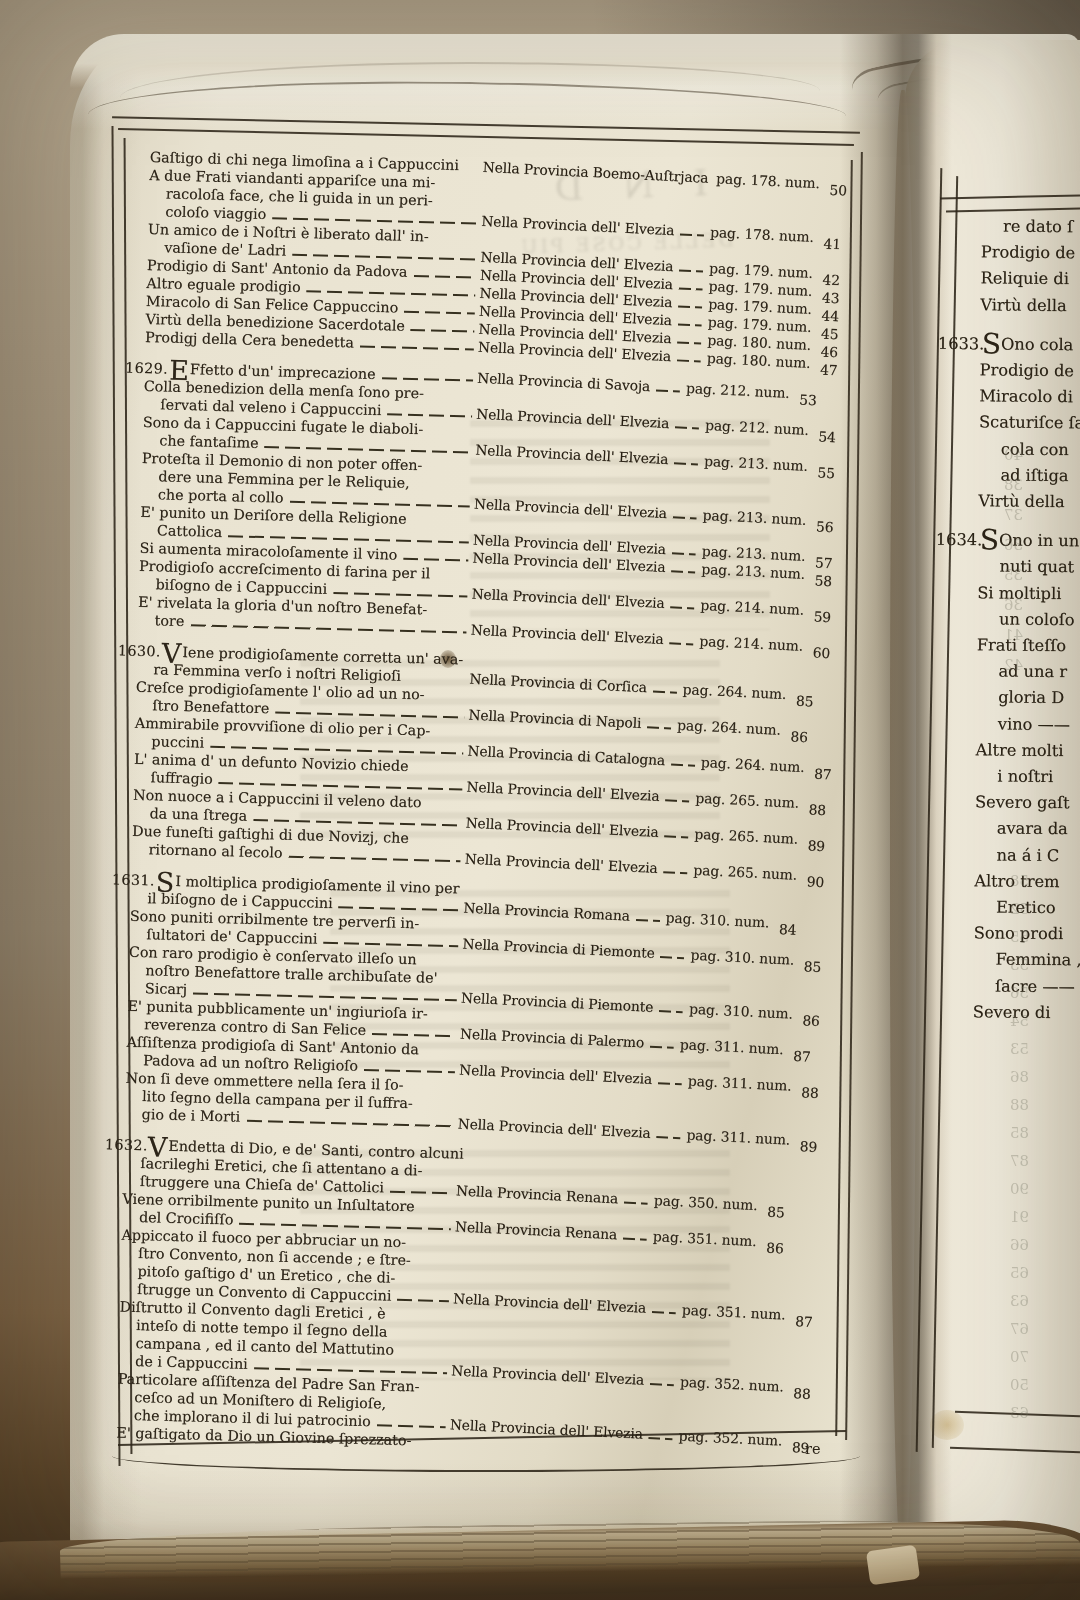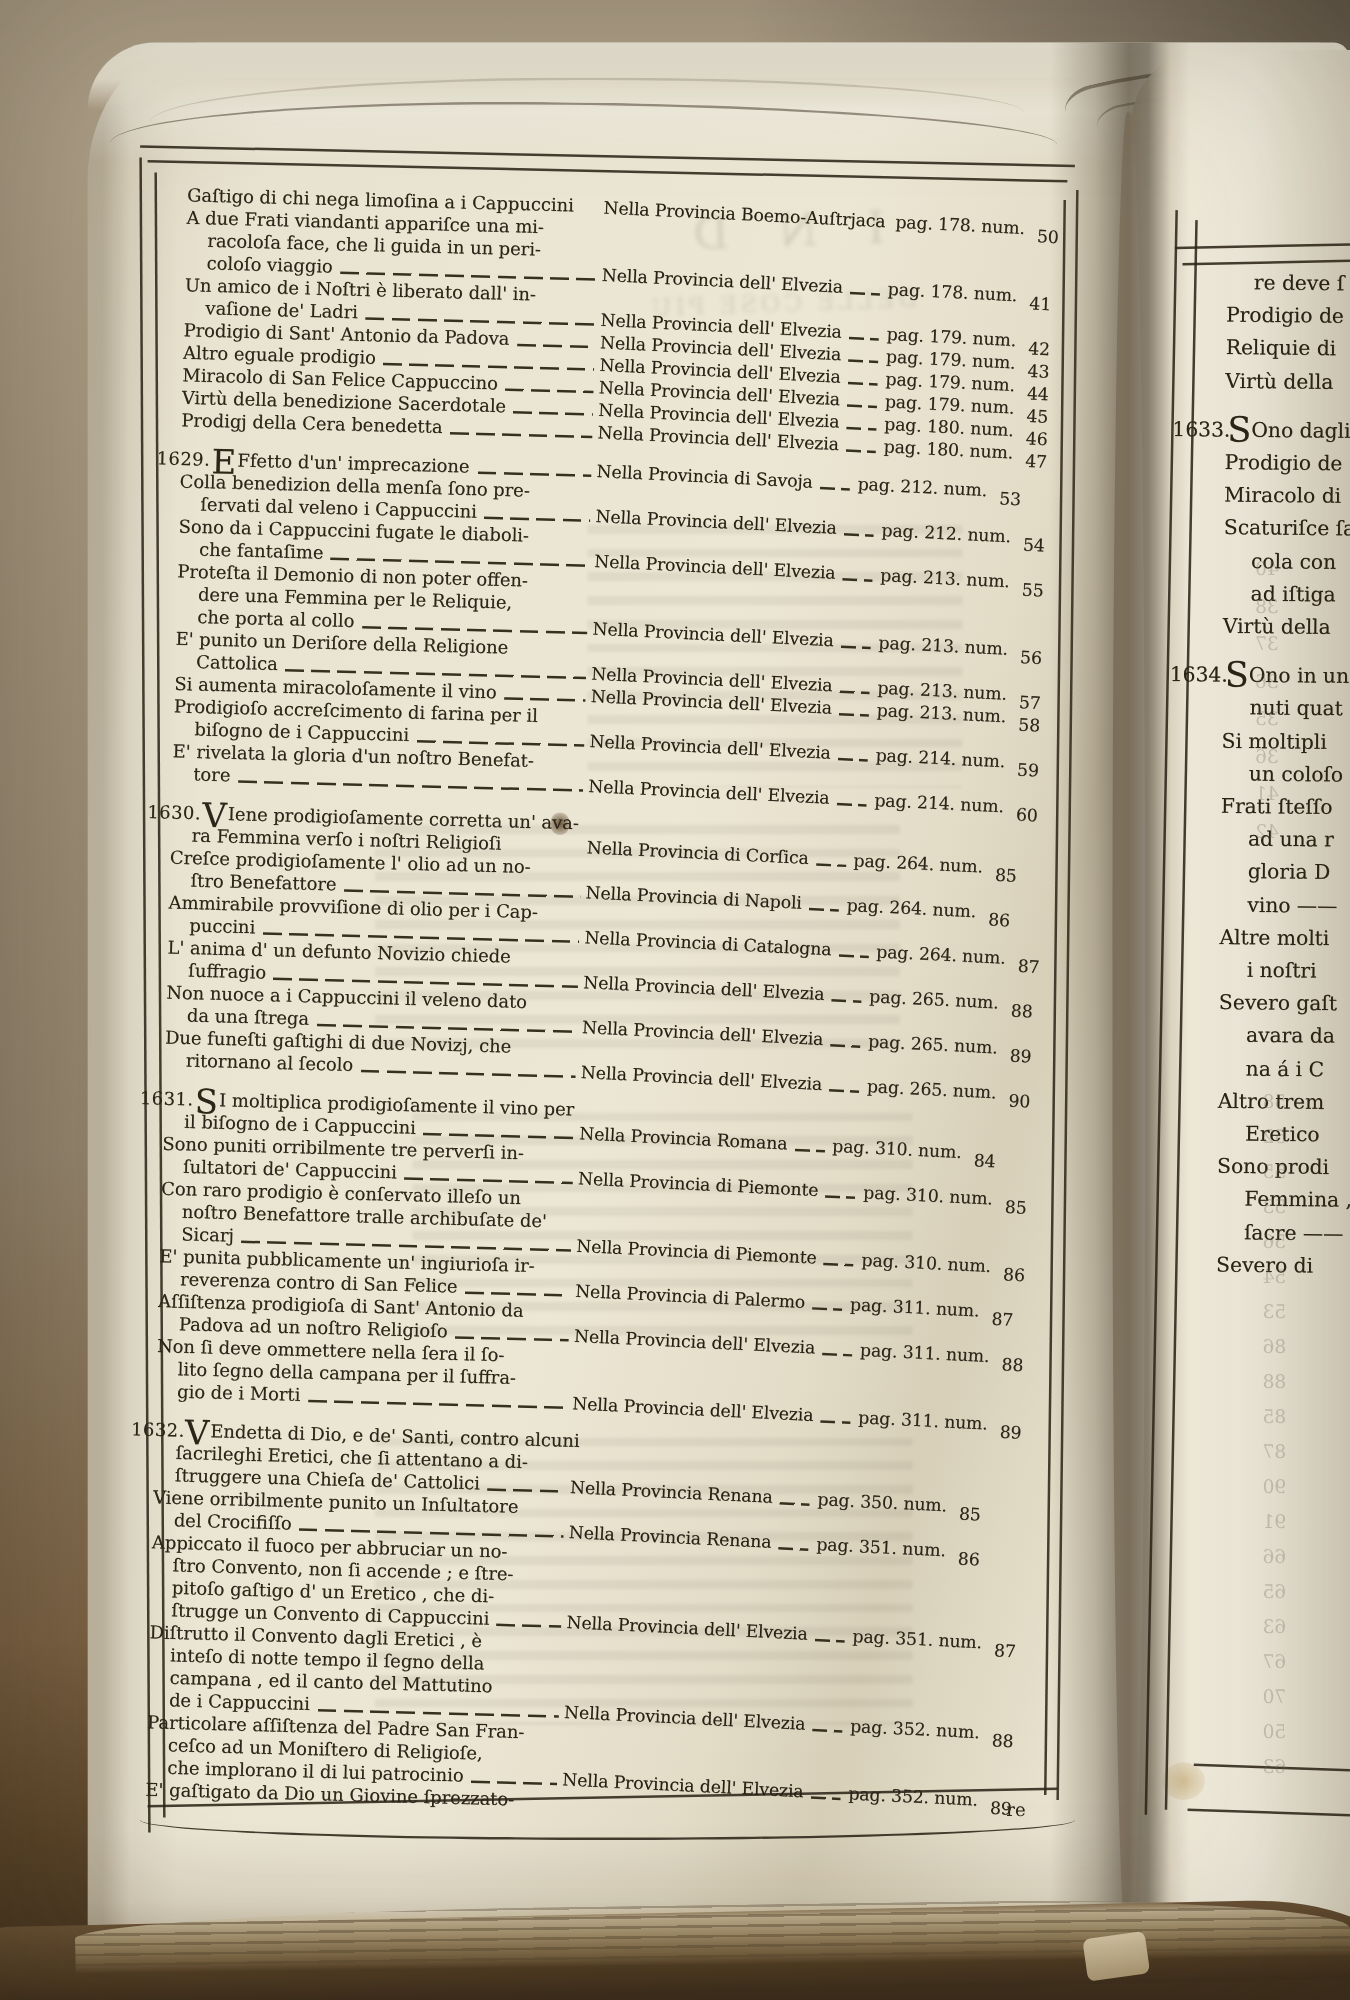--- a/index.html
+++ b/index.html
@@ -708,25 +708,25 @@
   <div class="fold"></div>
   <div class="gutter"></div>
   <div class="rule v" style="left:928px;top:168px;height:1284px;transform:rotate(1.1deg);"></div>
   <div class="rule v" style="left:944px;top:176px;height:1272px;transform:rotate(1.1deg);"></div>
   <div class="rule h" style="left:940px;top:196px;width:140px;transform:rotate(-1.2deg);"></div>
   <div class="rule h" style="left:946px;top:209px;width:134px;transform:rotate(-1.2deg);"></div>
   <div class="rule h" style="left:955px;top:1413px;width:125px;transform:rotate(2deg);"></div>
   <div class="rule h" style="left:950px;top:1449px;width:130px;transform:rotate(2deg);"></div>
 
   <div class="rp-content">
-      <div class="rline i2"><span>re deve ſ</span></div>
+      <div class="rline i2"><span>re dato ſ</span></div>
       <div class="rline i1"><span>Prodigio de</span></div>
       <div class="rline i1"><span>Reliquie di</span></div>
       <div class="rline i1"><span>Virtù della</span></div>
-      <div class="rline gap"><span class="ryear">1633.</span><span class="rinit">S</span><span>Ono dagli</span></div>
+      <div class="rline gap"><span class="ryear">1633.</span><span class="rinit">S</span><span>Ono cola</span></div>
       <div class="rline i1"><span>Prodigio de</span></div>
       <div class="rline i1"><span>Miracolo di</span></div>
       <div class="rline i1"><span>Scaturiſce ſa</span></div>
       <div class="rline i2"><span>cola con</span></div>
       <div class="rline i2"><span>ad iſtiga</span></div>
       <div class="rline i1"><span>Virtù della</span></div>
       <div class="rline gap"><span class="ryear">1634.</span><span class="rinit">S</span><span>Ono in un</span></div>
       <div class="rline i2"><span>nuti quat</span></div>
       <div class="rline i1"><span>Si moltipli</span></div>
       <div class="rline i2"><span>un coloſo</span></div>

